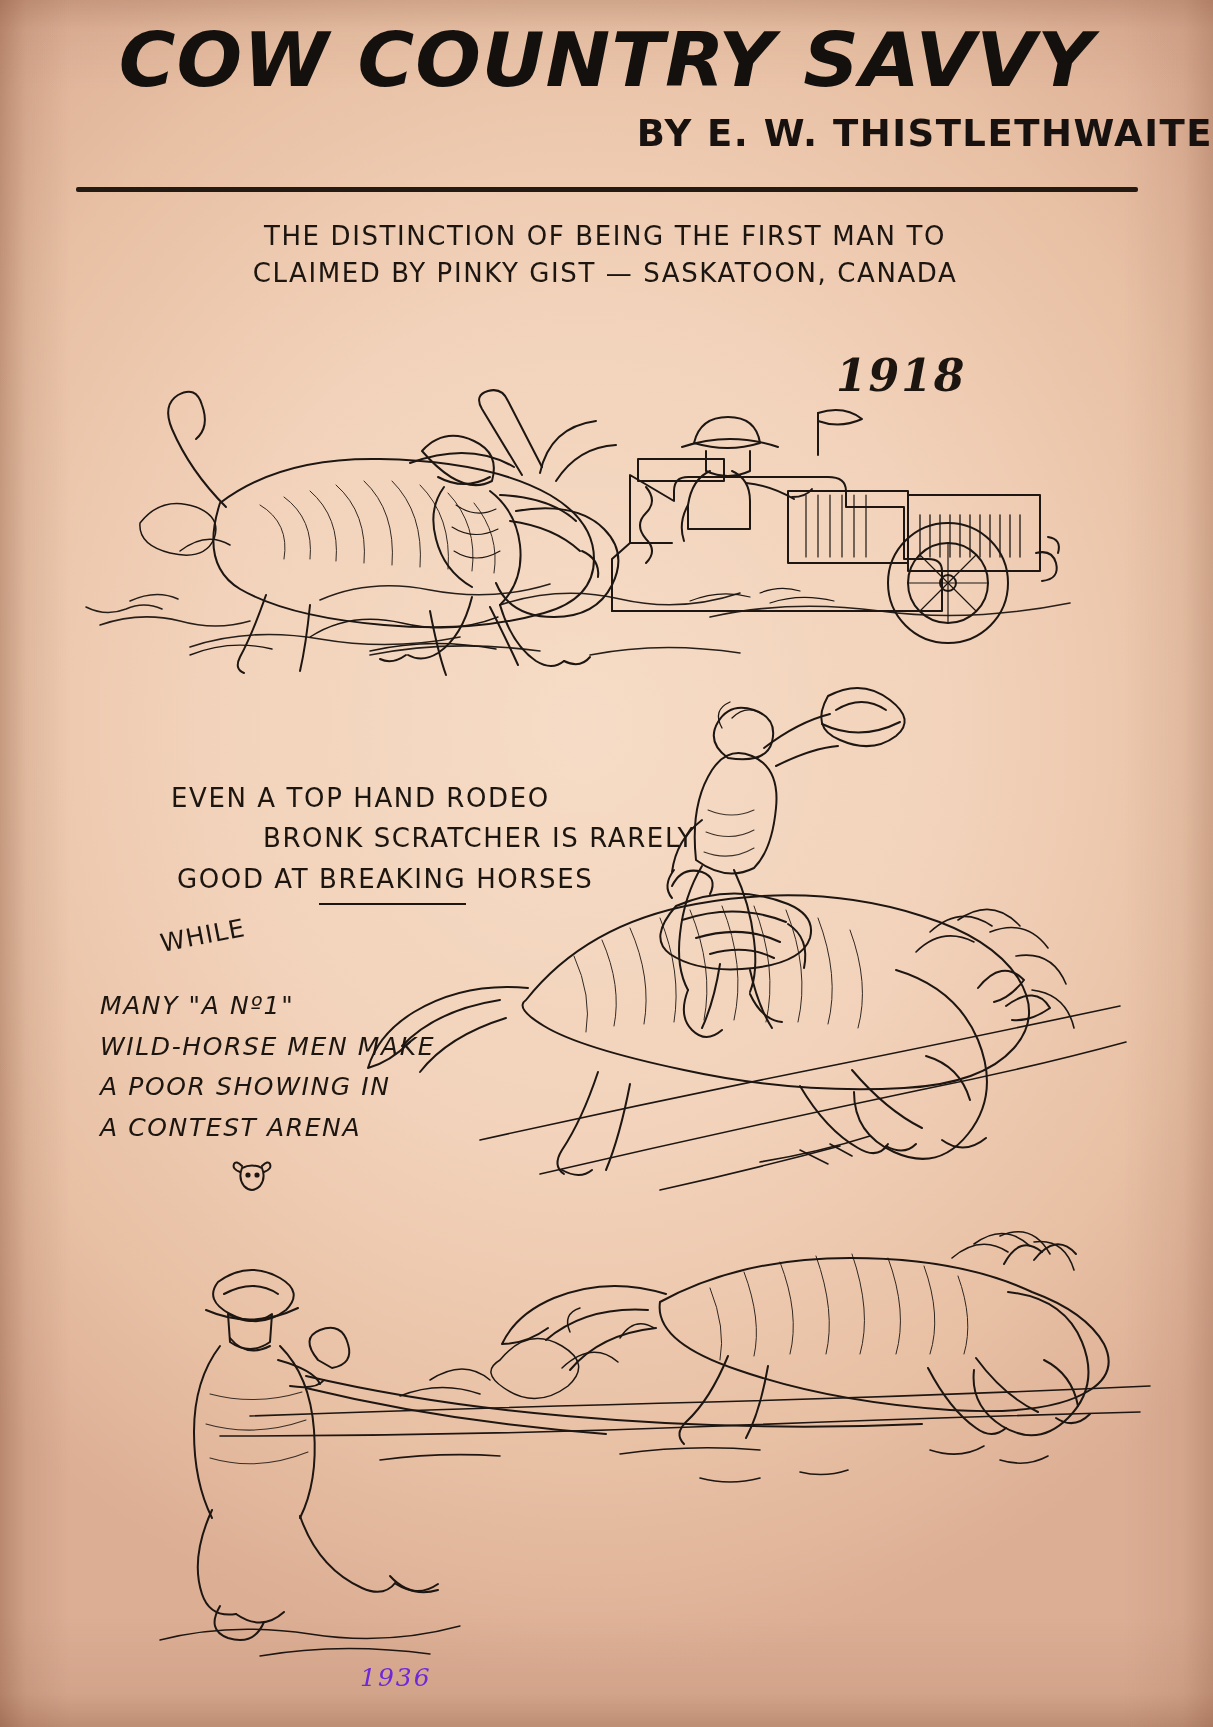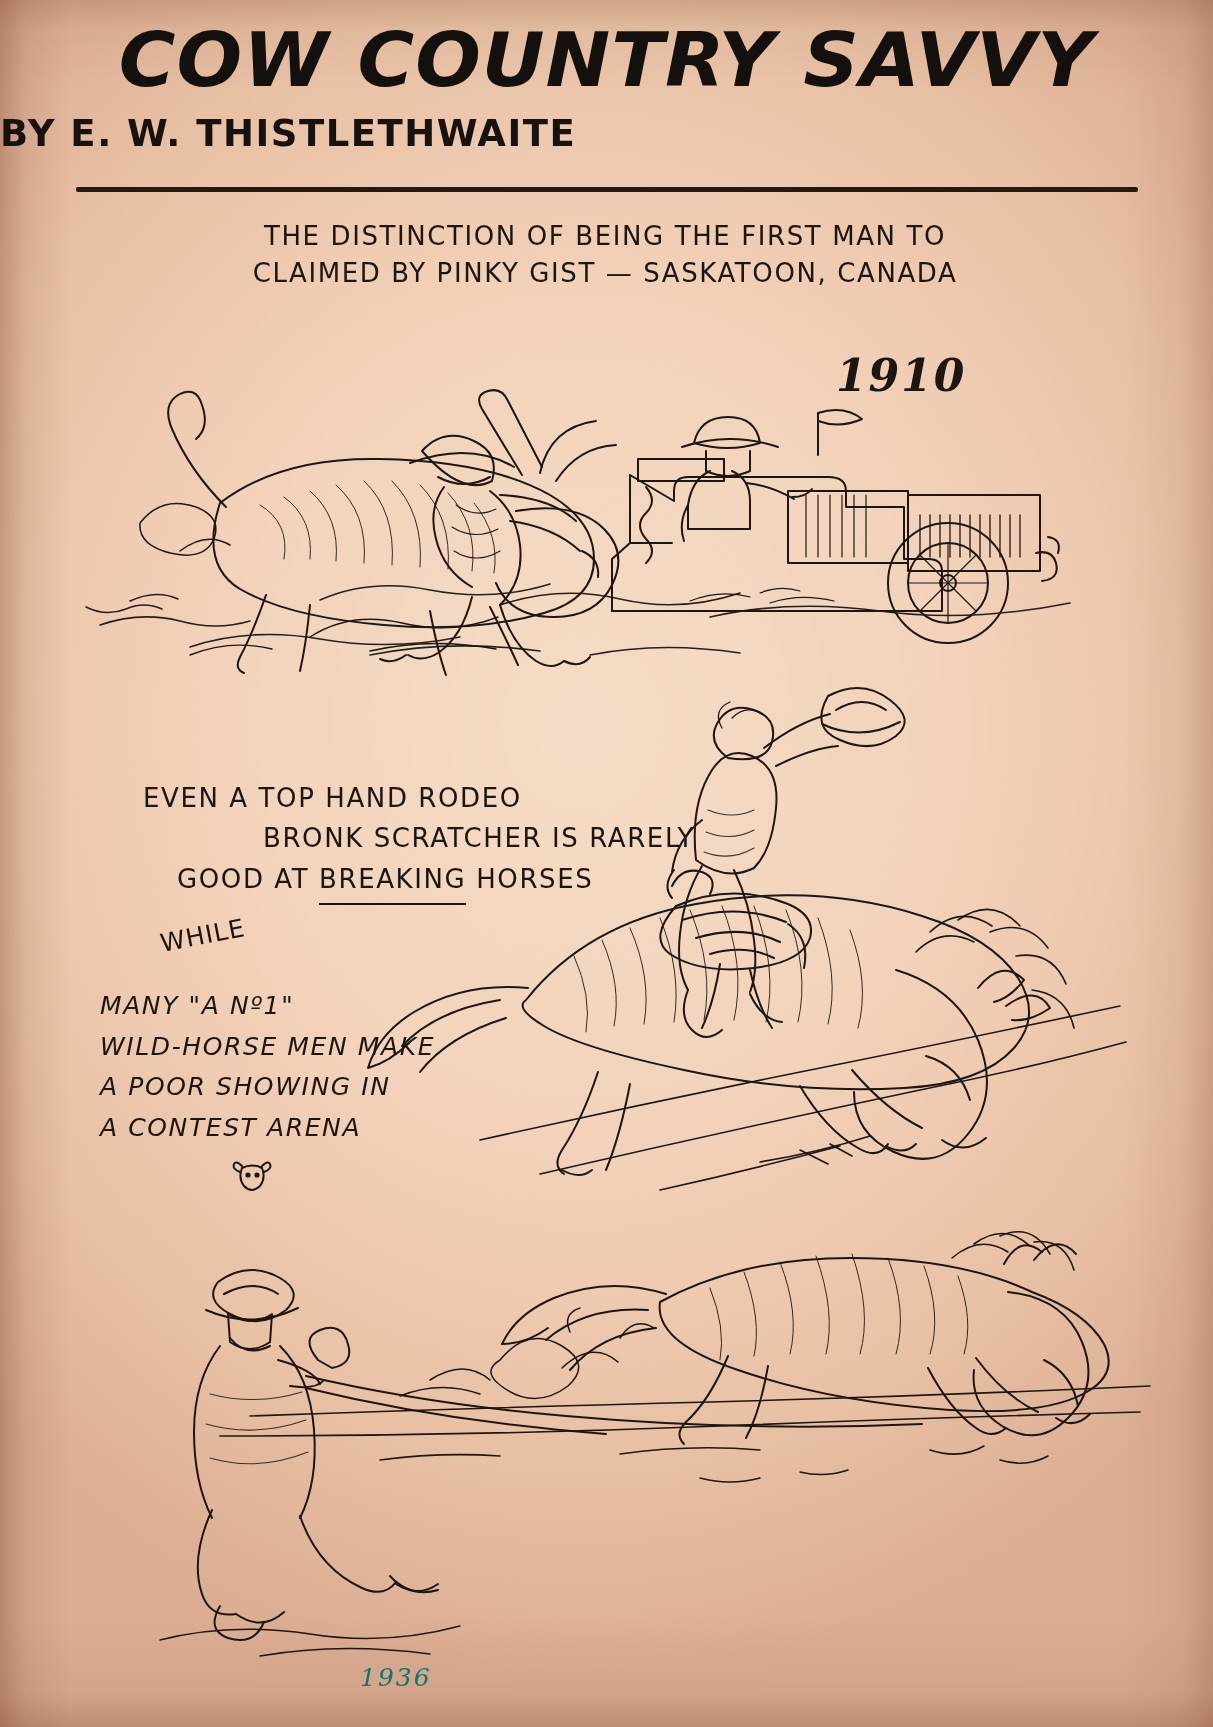--- a/index.html
+++ b/index.html
@@ -55,21 +55,21 @@
     letter-spacing: 1px;
     font-style: italic;
     color: #14100e;
     transform: scaleX(1.03);
   }
   #byline {
     position: absolute;
     top: 112px;
     left: 0;
     width: 1213px;
-    text-align: left;
+    text-align: right;
     font-family: "DejaVu Sans", sans-serif;
     font-weight: bold;
     font-size: 37px;
     letter-spacing: 1.5px;
     color: #17120f;
   }
   #rule {
     position: absolute;
     top: 187px;
     left: 76px;
@@ -114,21 +114,21 @@
   #caption2 {
     position: absolute;
     top: 778px;
     left: 135px;
     width: 560px;
     font-size: 26px;
     text-transform: uppercase;
     line-height: 1.55;
   }
   #caption2 .line { display: block; }
-  #caption2 .i1 { padding-left: 8px; }
+  #caption2 .i1 { padding-left: 8px; margin-left: 28px; }
   #caption2 .i2 { padding-left: 22px; text-align: right; }
   #caption2 .i3 { padding-left: 42px; }
   .ul { border-bottom: 2px solid #1c1510; padding-bottom: 9px; }
 
   #while {
     position: absolute;
     top: 918px;
     left: 160px;
     font-size: 25px;
     text-transform: uppercase;
@@ -149,21 +149,21 @@
   #caption3 .line { display: block; }
 
   #year1936 {
     position: absolute;
     top: 1663px;
     left: 360px;
     font-family: "DejaVu Serif", serif;
     font-style: italic;
     font-size: 25px;
     letter-spacing: 2px;
-    color: #0f766e;
+    color: #6d28d9;
   }
 
   
   #skull {
     position: absolute;
     top: 1156px;
     left: 232px;
     width: 40px;
     height: 40px;
   }
@@ -183,21 +183,21 @@
 <div class="content">
 
   <div id="title">COW COUNTRY SAVVY</div>
   <div id="byline">BY E. W. THISTLETHWAITE</div>
   <div id="rule"></div>
 
   <div id="caption1" class="hand">
     <span class="l1">THE DISTINCTION OF BEING THE FIRST MAN TO</span>
     <span class="l3">CLAIMED BY PINKY GIST   —  SASKATOON, CANADA</span>
   </div>
-  <div id="year1919">1910</div>
+  <div id="year1919">1918</div>
 
   <div class="art" style="top:355px; left:70px; width:1060px; height:330px;">
     <svg viewBox="0 0 1060 330" width="1060" height="330" fill="none" stroke="#1d1612" stroke-width="2" stroke-linecap="round" stroke-linejoin="round">
 
       <g stroke-width="1.6" opacity="0.95">
         <path d="M30 270 q40 -14 80 -4 q36 10 70 0"></path>
         <path d="M120 292 q60 -20 130 -8 q70 12 140 -2"></path>
         <path d="M250 245 q50 -22 110 -10 q62 12 120 -6"></path>
         <path d="M430 250 q60 -20 120 -6 q60 14 120 -6"></path>
         <path d="M640 262 q80 -18 170 -6 q90 12 190 -8"></path>

